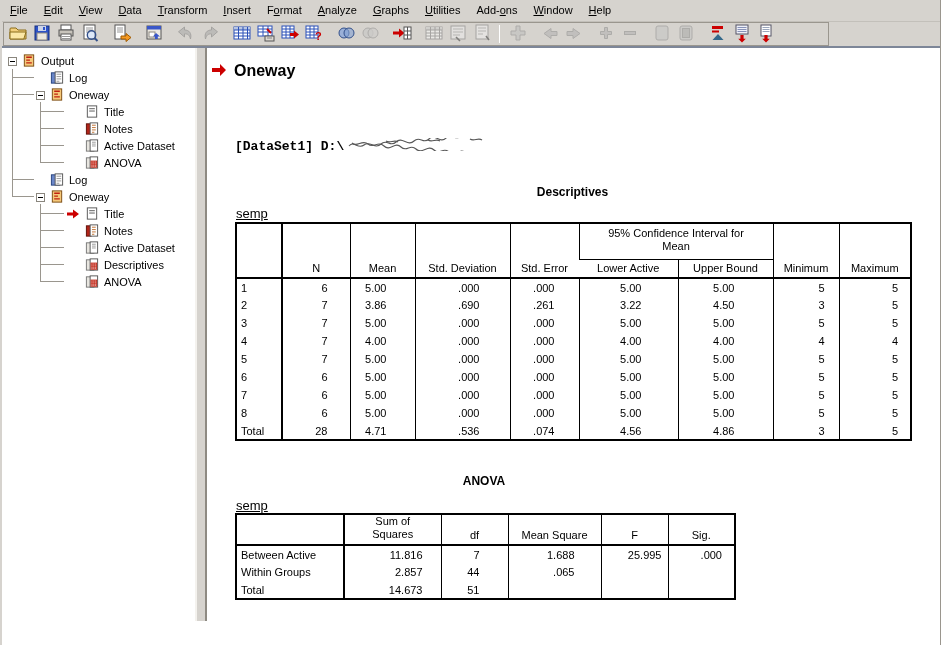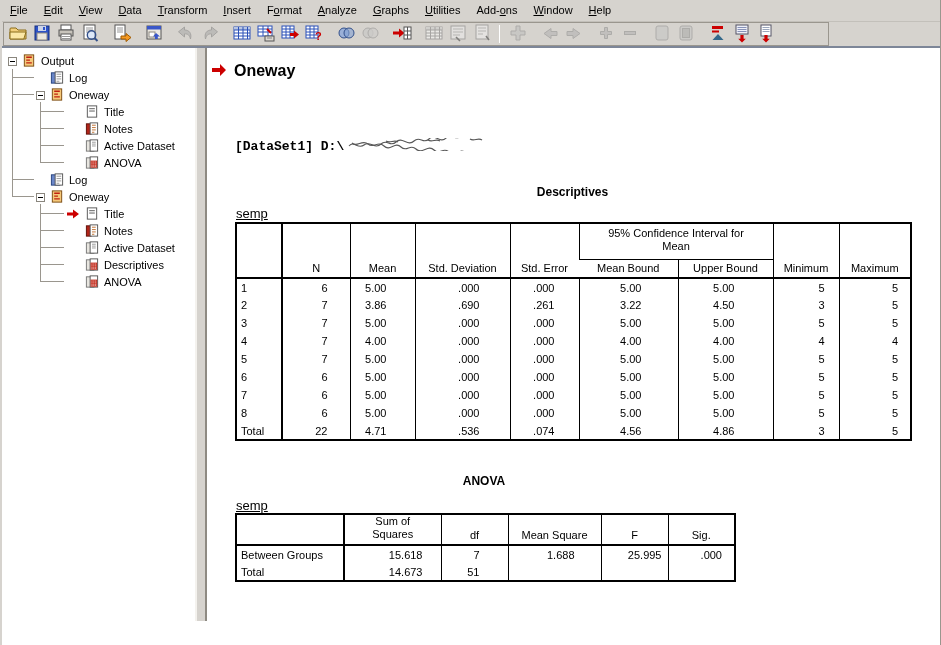--- a/index.html
+++ b/index.html
@@ -485,21 +485,21 @@
                 <th rowspan="2"></th>
                 <th rowspan="2" class="t2">N</th>
                 <th rowspan="2">Mean</th>
                 <th rowspan="2">Std. Deviation</th>
                 <th rowspan="2">Std. Error</th>
                 <th class="ci" colspan="2">95% Confidence Interval for Mean</th>
                 <th rowspan="2">Minimum</th>
                 <th rowspan="2">Maximum</th>
               </tr>
               <tr style="height:19px">
-                <th>Mean Bound</th>
+                <th>Lower Active</th>
                 <th>Upper Bound</th>
               </tr>
               <tr style="height:18px" class="first">
                 <td class="lbl">1</td>
                 <td class="num t2" style="padding-right:22px">6</td>
                 <td class="num" style="padding-right:28px">5.00</td>
                 <td class="num" style="padding-right:30px">.000</td>
                 <td class="num" style="padding-right:24px">.000</td>
                 <td class="num" style="padding-right:36px">5.00</td>
                 <td class="num" style="padding-right:38px">5.00</td>
@@ -578,21 +578,21 @@
                 <td class="num" style="padding-right:28px">5.00</td>
                 <td class="num" style="padding-right:30px">.000</td>
                 <td class="num" style="padding-right:24px">.000</td>
                 <td class="num" style="padding-right:36px">5.00</td>
                 <td class="num" style="padding-right:38px">5.00</td>
                 <td class="num" style="padding-right:14px">5</td>
                 <td class="num" style="padding-right:12px">5</td>
               </tr>
               <tr style="height:18px">
                 <td class="lbl">Total</td>
-                <td class="num t2" style="padding-right:22px">22</td>
+                <td class="num t2" style="padding-right:22px">28</td>
                 <td class="num" style="padding-right:28px">4.71</td>
                 <td class="num" style="padding-right:30px">.536</td>
                 <td class="num" style="padding-right:24px">.074</td>
                 <td class="num" style="padding-right:36px">4.56</td>
                 <td class="num" style="padding-right:38px">4.86</td>
                 <td class="num" style="padding-right:14px">3</td>
                 <td class="num" style="padding-right:12px">5</td>
               </tr>
             </tbody>
           </table>
@@ -613,26 +613,34 @@
             <tbody>
               <tr style="height:15px">
                 <th></th>
                 <th class="t2 wrap" style="padding:0 18px 3px">Sum of Squares</th>
                 <th>df</th>
                 <th>Mean Square</th>
                 <th>F</th>
                 <th>Sig.</th>
               </tr>
               <tr style="height:18px" class="first">
-                <td class="lbl">Between Groups</td>
-                <td class="num t2" style="padding-right:18px">15.618</td>
+                <td class="lbl">Between Active</td>
+                <td class="num t2" style="padding-right:18px">11.816</td>
                 <td class="num" style="padding-right:28px">7</td>
                 <td class="num" style="padding-right:26px">1.688</td>
                 <td class="num" style="padding-right:6px">25.995</td>
                 <td class="num" style="padding-right:12px">.000</td>
+              </tr>
+              <tr style="height:18px">
+                <td class="lbl">Within Groups</td>
+                <td class="num t2" style="padding-right:18px">2.857</td>
+                <td class="num" style="padding-right:28px">44</td>
+                <td class="num" style="padding-right:26px">.065</td>
+                <td class="num" style="padding-right:6px"></td>
+                <td class="num" style="padding-right:12px"></td>
               </tr>
               <tr style="height:18px">
                 <td class="lbl">Total</td>
                 <td class="num t2" style="padding-right:18px">14.673</td>
                 <td class="num" style="padding-right:28px">51</td>
                 <td class="num" style="padding-right:26px"></td>
                 <td class="num" style="padding-right:6px"></td>
                 <td class="num" style="padding-right:12px"></td>
               </tr>
             </tbody>

